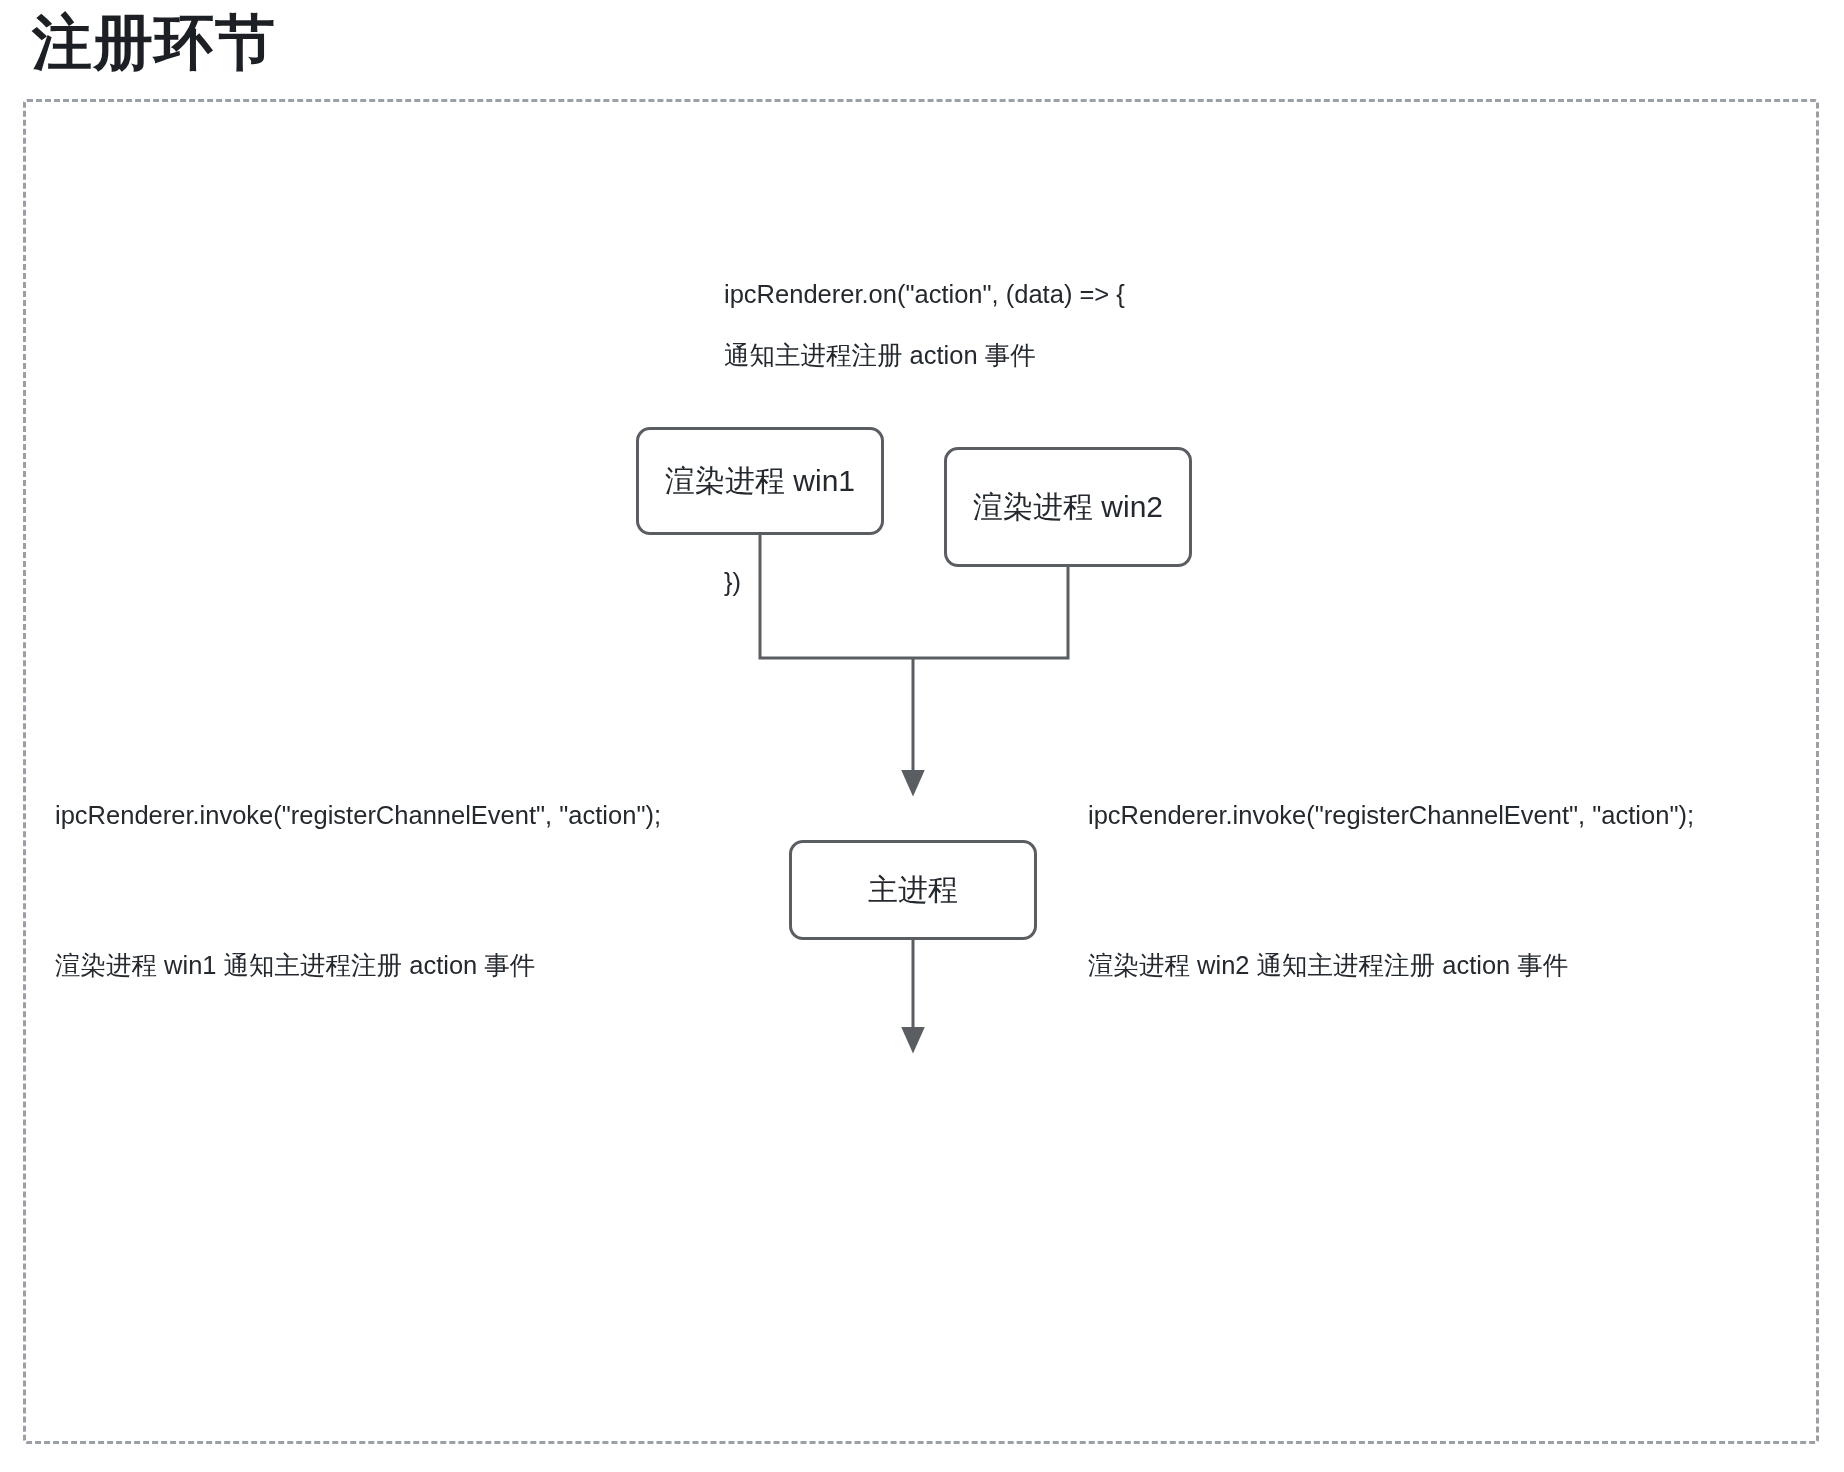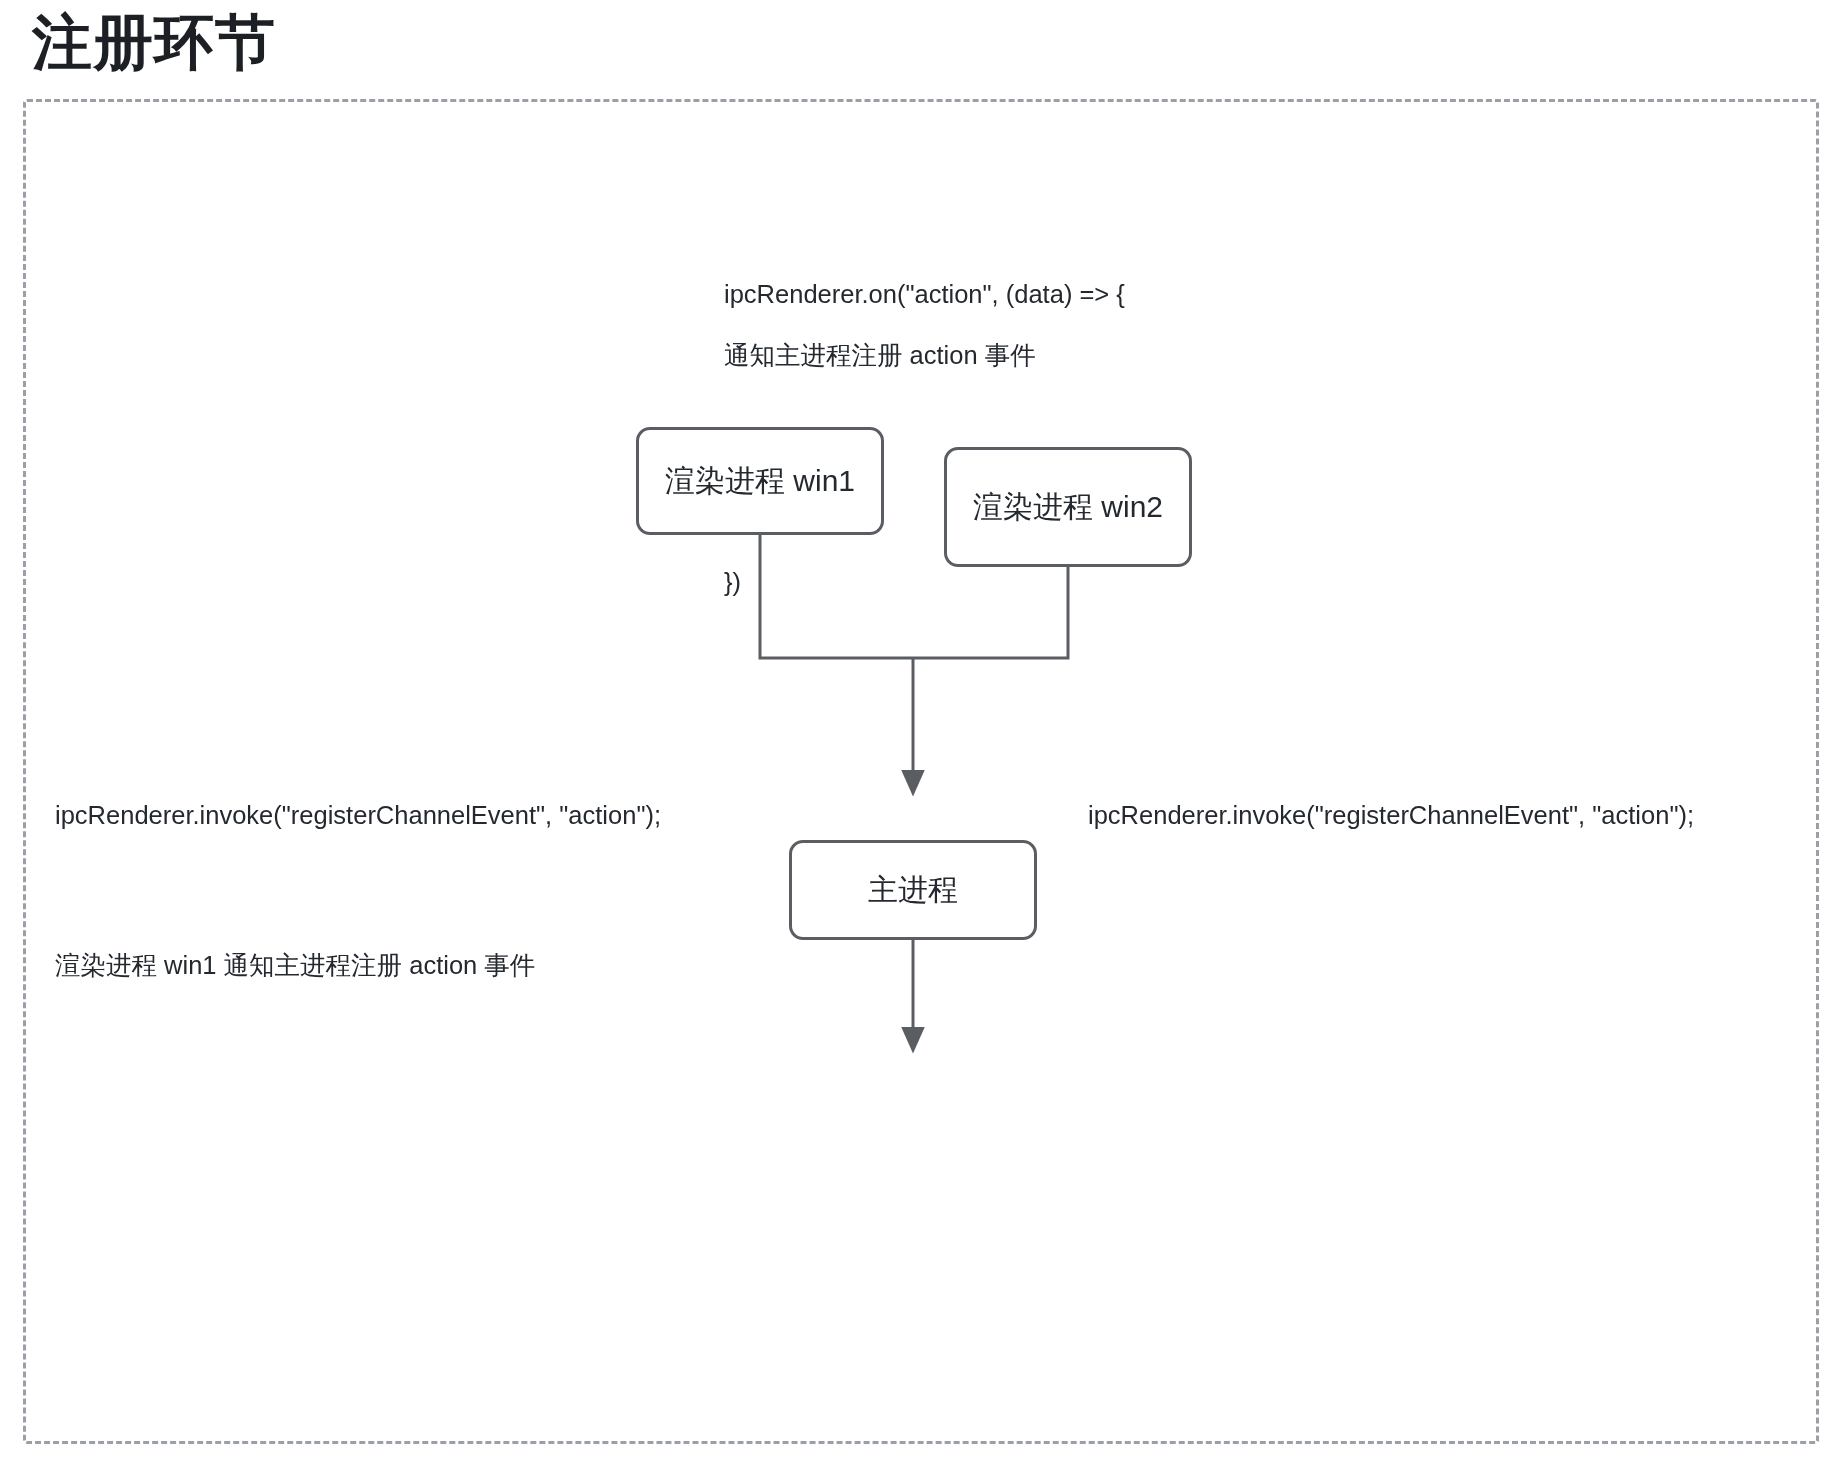--- a/index.html
+++ b/index.html
@@ -133,20 +133,21 @@
     <span>主进程</span>
   </div>
 
   <div class="text-block" id="annot-left">
     <div>ipcRenderer.invoke("registerChannelEvent", "action");</div>
     <div>渲染进程 win1 通知主进程注册 action 事件</div>
   </div>
 
   <div class="text-block" id="annot-right">
     <div>ipcRenderer.invoke("registerChannelEvent", "action");</div>
+    <div>渲染进程 win2 通知主进程注册 action 事件</div>
   </div>
 
   <div class="text-block" id="bottom-block">
     <div class="blk-spacer"></div>
     
     
     
     
     
   </div>

